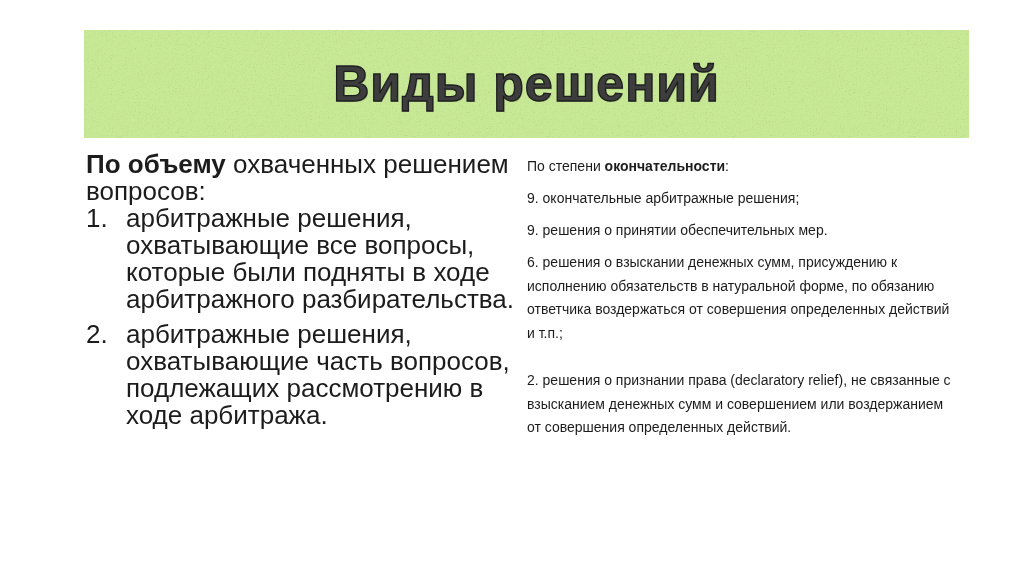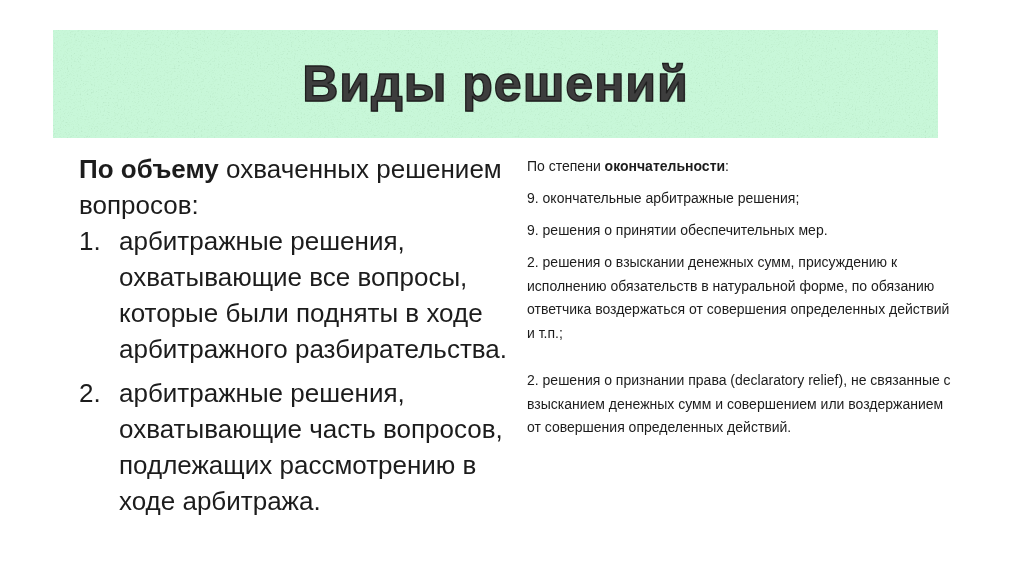--- a/index.html
+++ b/index.html
@@ -12,25 +12,25 @@
     position: relative;
     width: 1024px;
     height: 576px;
     background: #ffffff;
     overflow: hidden;
     color: #1c1c1c;
   }
   
   .title-band {
     position: absolute;
-    left: 53px;
+    left: 84px;
     top: 30px;
     width: 885px;
     height: 108px;
-    background: #86efac;
+    background: #84cc16;
     display: flex;
     align-items: center;
     justify-content: center;
   }
   .title-band svg.noise {
     position: absolute;
     left: 0; top: 0;
     width: 100%; height: 100%;
     opacity: 0.55;
     pointer-events: none;
@@ -41,25 +41,25 @@
     font-size: 50px;
     font-weight: 700;
     letter-spacing: 1px;
     color: #3d3d3d;
     -webkit-text-stroke: 1.3px #1e1e1e;
     text-shadow: 1px 1px 0 rgba(0,0,0,0.25);
   }
   
   .left-col {
     position: absolute;
-    left: 79px;
+    left: 86px;
     top: 151px;
     width: 430px;
     font-size: 26px;
-    line-height: 36px;
+    line-height: 27px;
   }
   .left-heading { margin: 0; }
   .left-heading .bold { font-weight: 700; }
   .num-list { margin: 0; padding: 0; list-style: none; }
   .num-item { display: flex; margin-top: 0; }
   .num-item + .num-item { margin-top: 8px; }
   .num-item .num { flex: 0 0 40px; }
   .num-item .item-text { flex: 1 1 auto; }
   
   .right-col {
@@ -105,17 +105,17 @@
         <span class="num">2.</span>
         <span class="item-text">арбитражные решения, охватывающие часть вопросов, подлежащих рассмотрению в ходе арбитража.</span>
       </li>
     </ol>
   </div>
 
   <div class="right-col">
     <p class="line"><span>По степени </span><span class="bold">окончательности</span><span>:</span></p>
     <p class="line">9. окончательные арбитражные решения;</p>
     <p class="line">9. решения о принятии обеспечительных мер.</p>
-    <p class="para">2. решения о взыскании денежных сумм, присуждению к исполнению обязательств в натуральной форме, по обязанию ответчика воздержаться от совершения определенных действий и т.п.;</p>
+    <p class="para">6. решения о взыскании денежных сумм, присуждению к исполнению обязательств в натуральной форме, по обязанию ответчика воздержаться от совершения определенных действий и т.п.;</p>
     <p class="para">2. решения о признании права (declaratory relief), не связанные с взысканием денежных сумм и совершением или воздержанием от совершения определенных действий.</p>
   </div>
 
 </div>
 
 </body></html>

